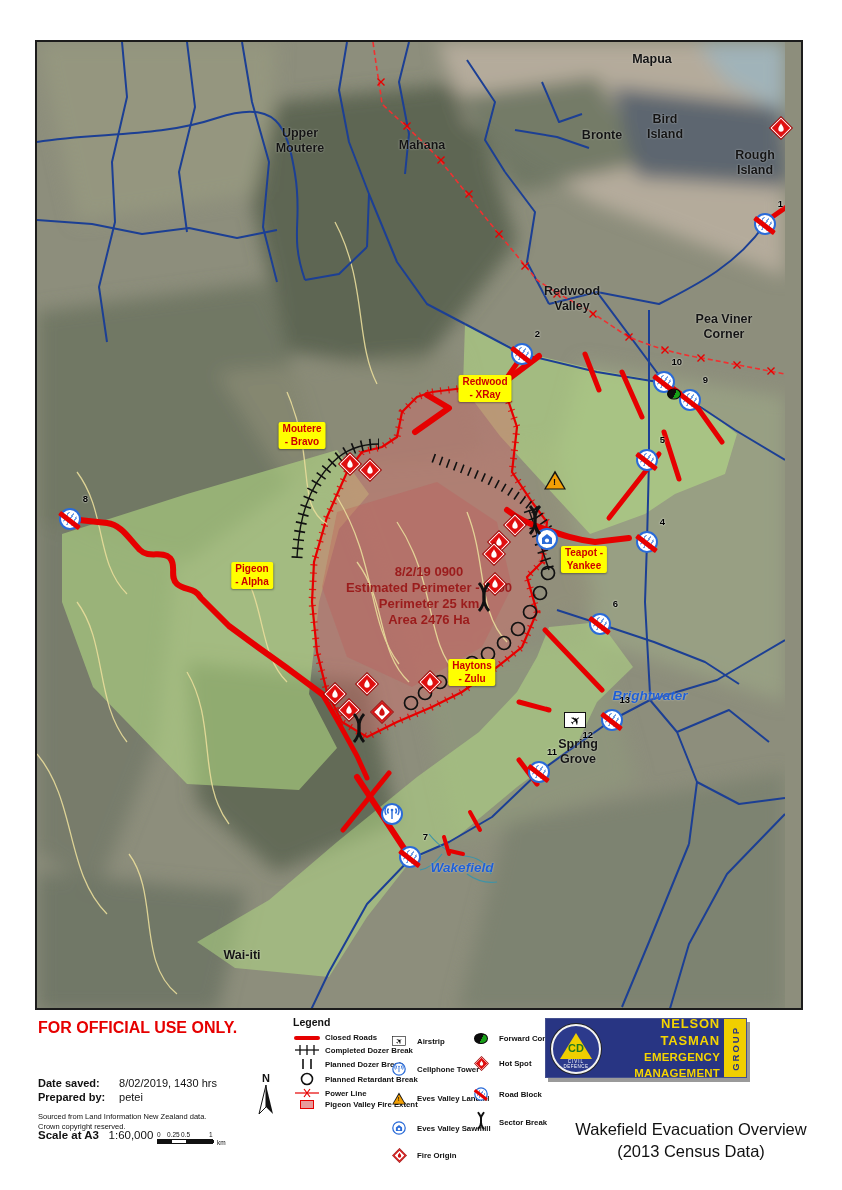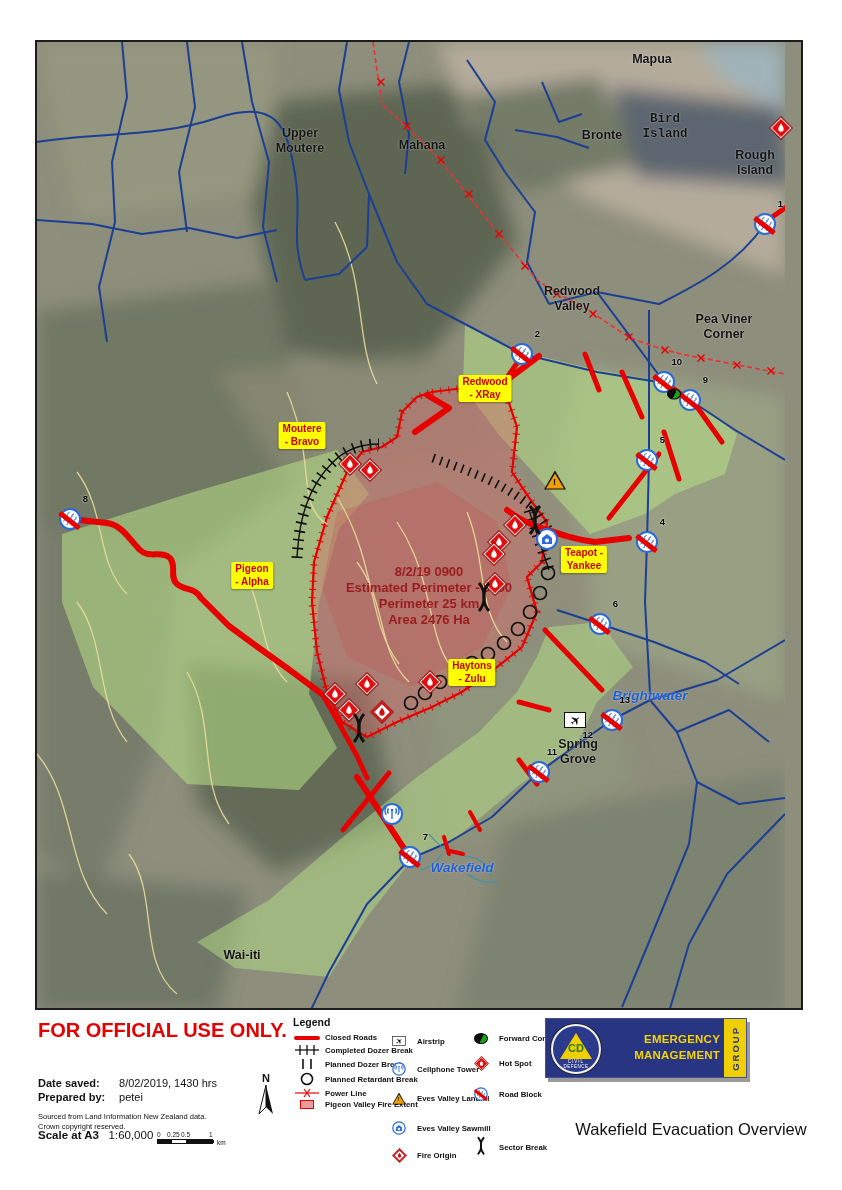--- a/index.html
+++ b/index.html
@@ -56,21 +56,21 @@
          background:linear-gradient(115deg,#0c0c0c 55%,#18a018 55%); }
 
   .hs  { width:15px; height:15px; background:#e01010; border:1.5px solid #fff;
          box-shadow:0 0 0 1px #990000; transform:rotate(45deg);
          display:flex; align-items:center; justify-content:center; }
   .hs svg { transform:rotate(-45deg); }
   .fo  { background:#fff; border:2px solid #d01010; }
 
   
   .cls { position:absolute; left:38px; top:1018px; color:#e60000; font-weight:700;
-         font-size:20px; line-height:1.28; }
+         font-size:16px; line-height:1.28; }
   .kv  { position:absolute; left:38px; font-size:11px; color:#111; }
   .kv b { display:inline-block; width:78px;margin-top:18px; }
   .meta { position:absolute; left:38px; font-size:7.5px; line-height:1.3; color:#111; }
   .scaleline { position:absolute; left:38px; top:1129px; font-size:11.5px; color:#111; }
   .scaleline b { font-weight:700; }
 
   .sbar { position:absolute; left:157px; top:1131px; width:70px; font-size:6.5px; color:#111; }
   .sbar .labs { position:relative; height:8px; }
   .sbar .labs span { position:absolute; }
   .sbar .bar { position:relative; height:5px; border:1px solid #111; width:56px; background:#fff; }
@@ -250,21 +250,21 @@
 
       <g>
         <path d="M336,0 C340,30 343,45 345,62 L388,102 C410,125 428,150 448,175 L500,238 C518,250 532,258 548,266 L590,294 C615,305 640,312 665,316 L748,332" fill="none" stroke="#f03030" stroke-width="1.6" stroke-dasharray="5 3"></path>
         <path stroke="#e60000" stroke-width="1.4" fill="none" d="M340.5,36.5 L347.5,43.5 M340.5,43.5 L347.5,36.5 M366.5,80.5 L373.5,87.5 M366.5,87.5 L373.5,80.5 M400.5,114.5 L407.5,121.5 M400.5,121.5 L407.5,114.5 M428.5,148.5 L435.5,155.5 M428.5,155.5 L435.5,148.5 M458.5,188.5 L465.5,195.5 M458.5,195.5 L465.5,188.5 M484.5,220.5 L491.5,227.5 M484.5,227.5 L491.5,220.5 M516.5,248.5 L523.5,255.5 M516.5,255.5 L523.5,248.5 M552.5,268.5 L559.5,275.5 M552.5,275.5 L559.5,268.5 M588.5,291.5 L595.5,298.5 M588.5,298.5 L595.5,291.5 M624.5,304.5 L631.5,311.5 M624.5,311.5 L631.5,304.5 M660.5,312.5 L667.5,319.5 M660.5,319.5 L667.5,312.5 M696.5,319.5 L703.5,326.5 M696.5,326.5 L703.5,319.5 M730.5,325.5 L737.5,332.5 M730.5,332.5 L737.5,325.5"></path>
       </g>
     </svg>
 
   <div class="plabel" style="left: 615px; top: 10px;">
         <div>Mapua</div>
       </div>
-      <div class="plabel" style="left: 628px; top: 70px; font-family: Liberation Mono, monospace;">
+      <div class="plabel" style="left: 628px; top: 70px;">
         <div>Bird</div>
         <div>Island</div>
       </div>
       <div class="plabel" style="left: 565px; top: 86px;">
         <div>Bronte</div>
       </div>
       <div class="plabel" style="left: 718px; top: 106px;">
         <div>Rough</div>
         <div>Island</div>
       </div>
@@ -708,21 +708,21 @@
             <span class="sm">
               <span class="hs" style="display:flex;">
                 <svg width="9" height="11" viewBox="0 0 10 12">
                   <path d="M5 .6 C5.9 3.2 8 4.3 8 7.1 a3 3 0 0 1 -6 0 C2 4.3 4.1 3.2 5 .6 Z" fill="#fff"></path>
                 </svg>
               </span>
             </span>
           </span>
           <span class="ltx">Hot Spot</span>
         </div>
-        <div class="lrow" style="margin-bottom: 25px;">
+        <div class="lrow" style="margin-bottom: 0;">
           <span class="lic">
             <span class="sm">
               <span class="rb" style="display:block;">
                 <span class="wave"></span>
                 <span class="slash"></span>
               </span>
             </span>
           </span>
           <span class="ltx">Road Block</span>
         </div>
@@ -740,24 +740,26 @@
 
   <div class="logo">
     <div class="emblem">
       <div class="cdtri">
         <span class="cd">CD</span>
       </div>
       <span class="civ">CIVIL</span>
       <span class="def">DEFENCE</span>
     </div>
     <div class="ltext">
+      <div class="l1">NELSON TASMAN</div>
       <div class="l2">EMERGENCY MANAGEMENT</div>
     </div>
     <div class="grp">
       <span>GROUP</span>
     </div>
   </div>
 
   <div class="mtitle">
     <div>Wakefield Evacuation Overview</div>
+    <div>(2013 Census Data)</div>
   </div>
 
 </div>
 
 </body></html>

